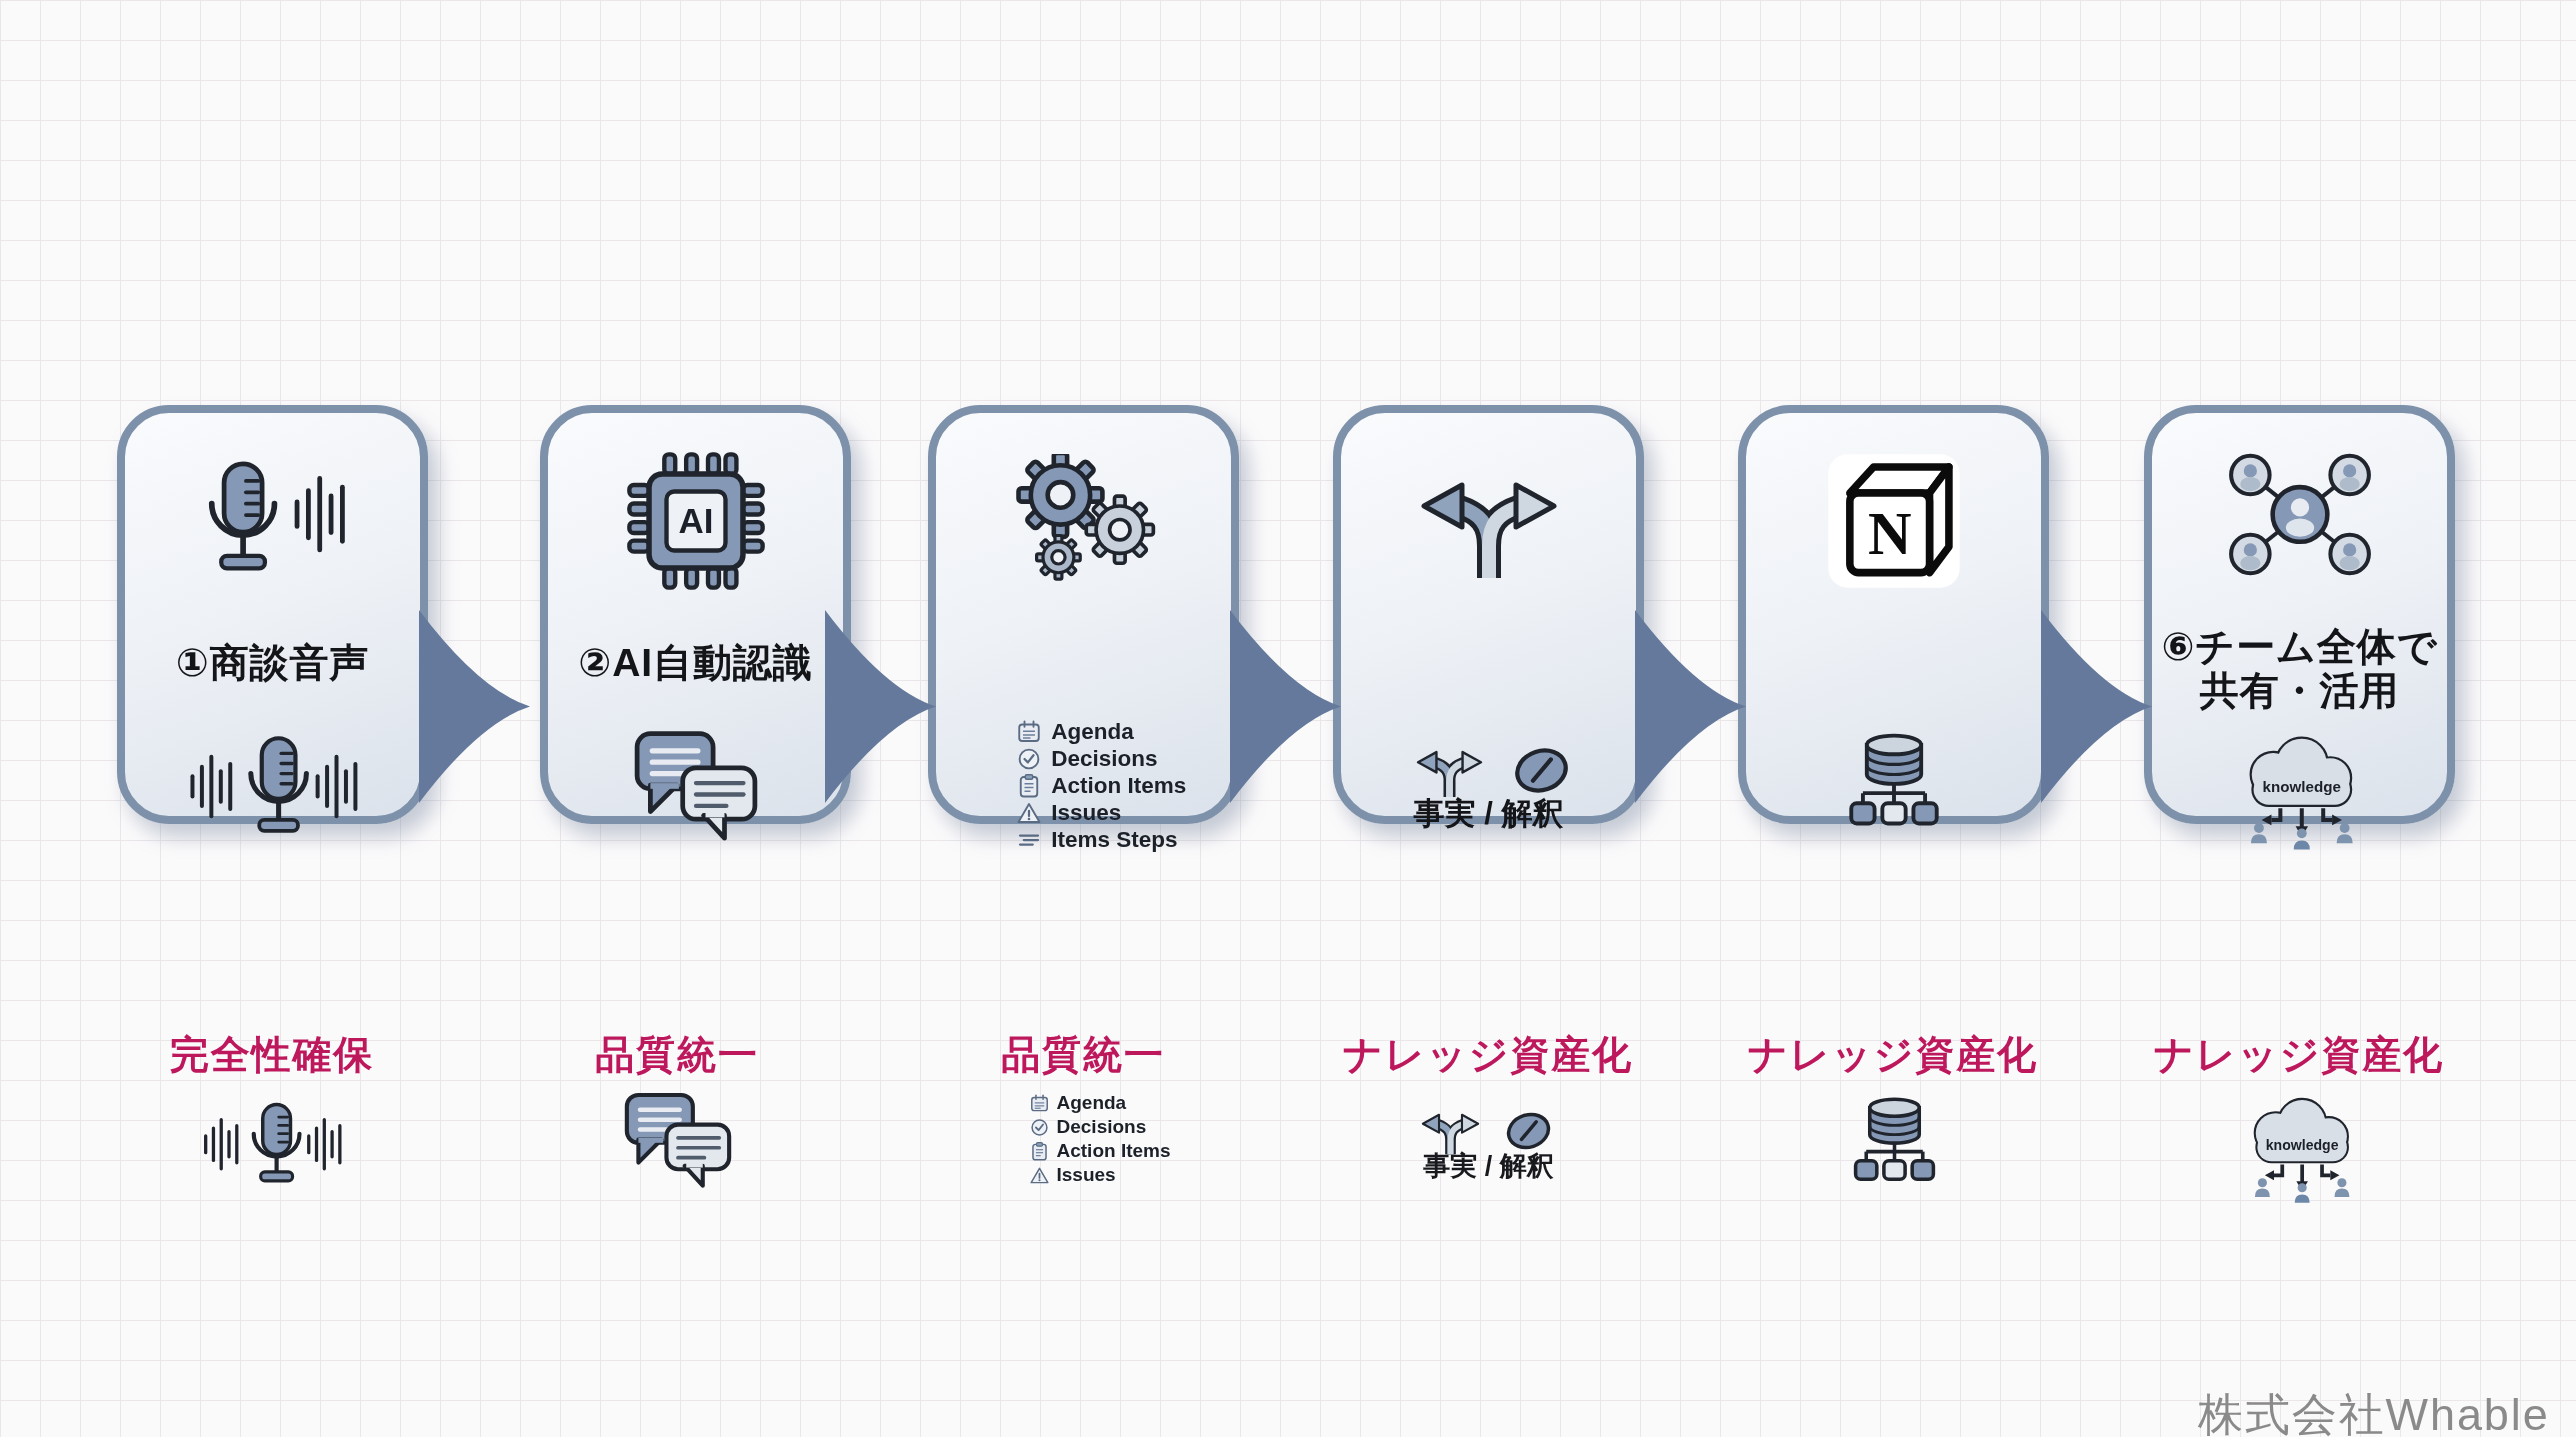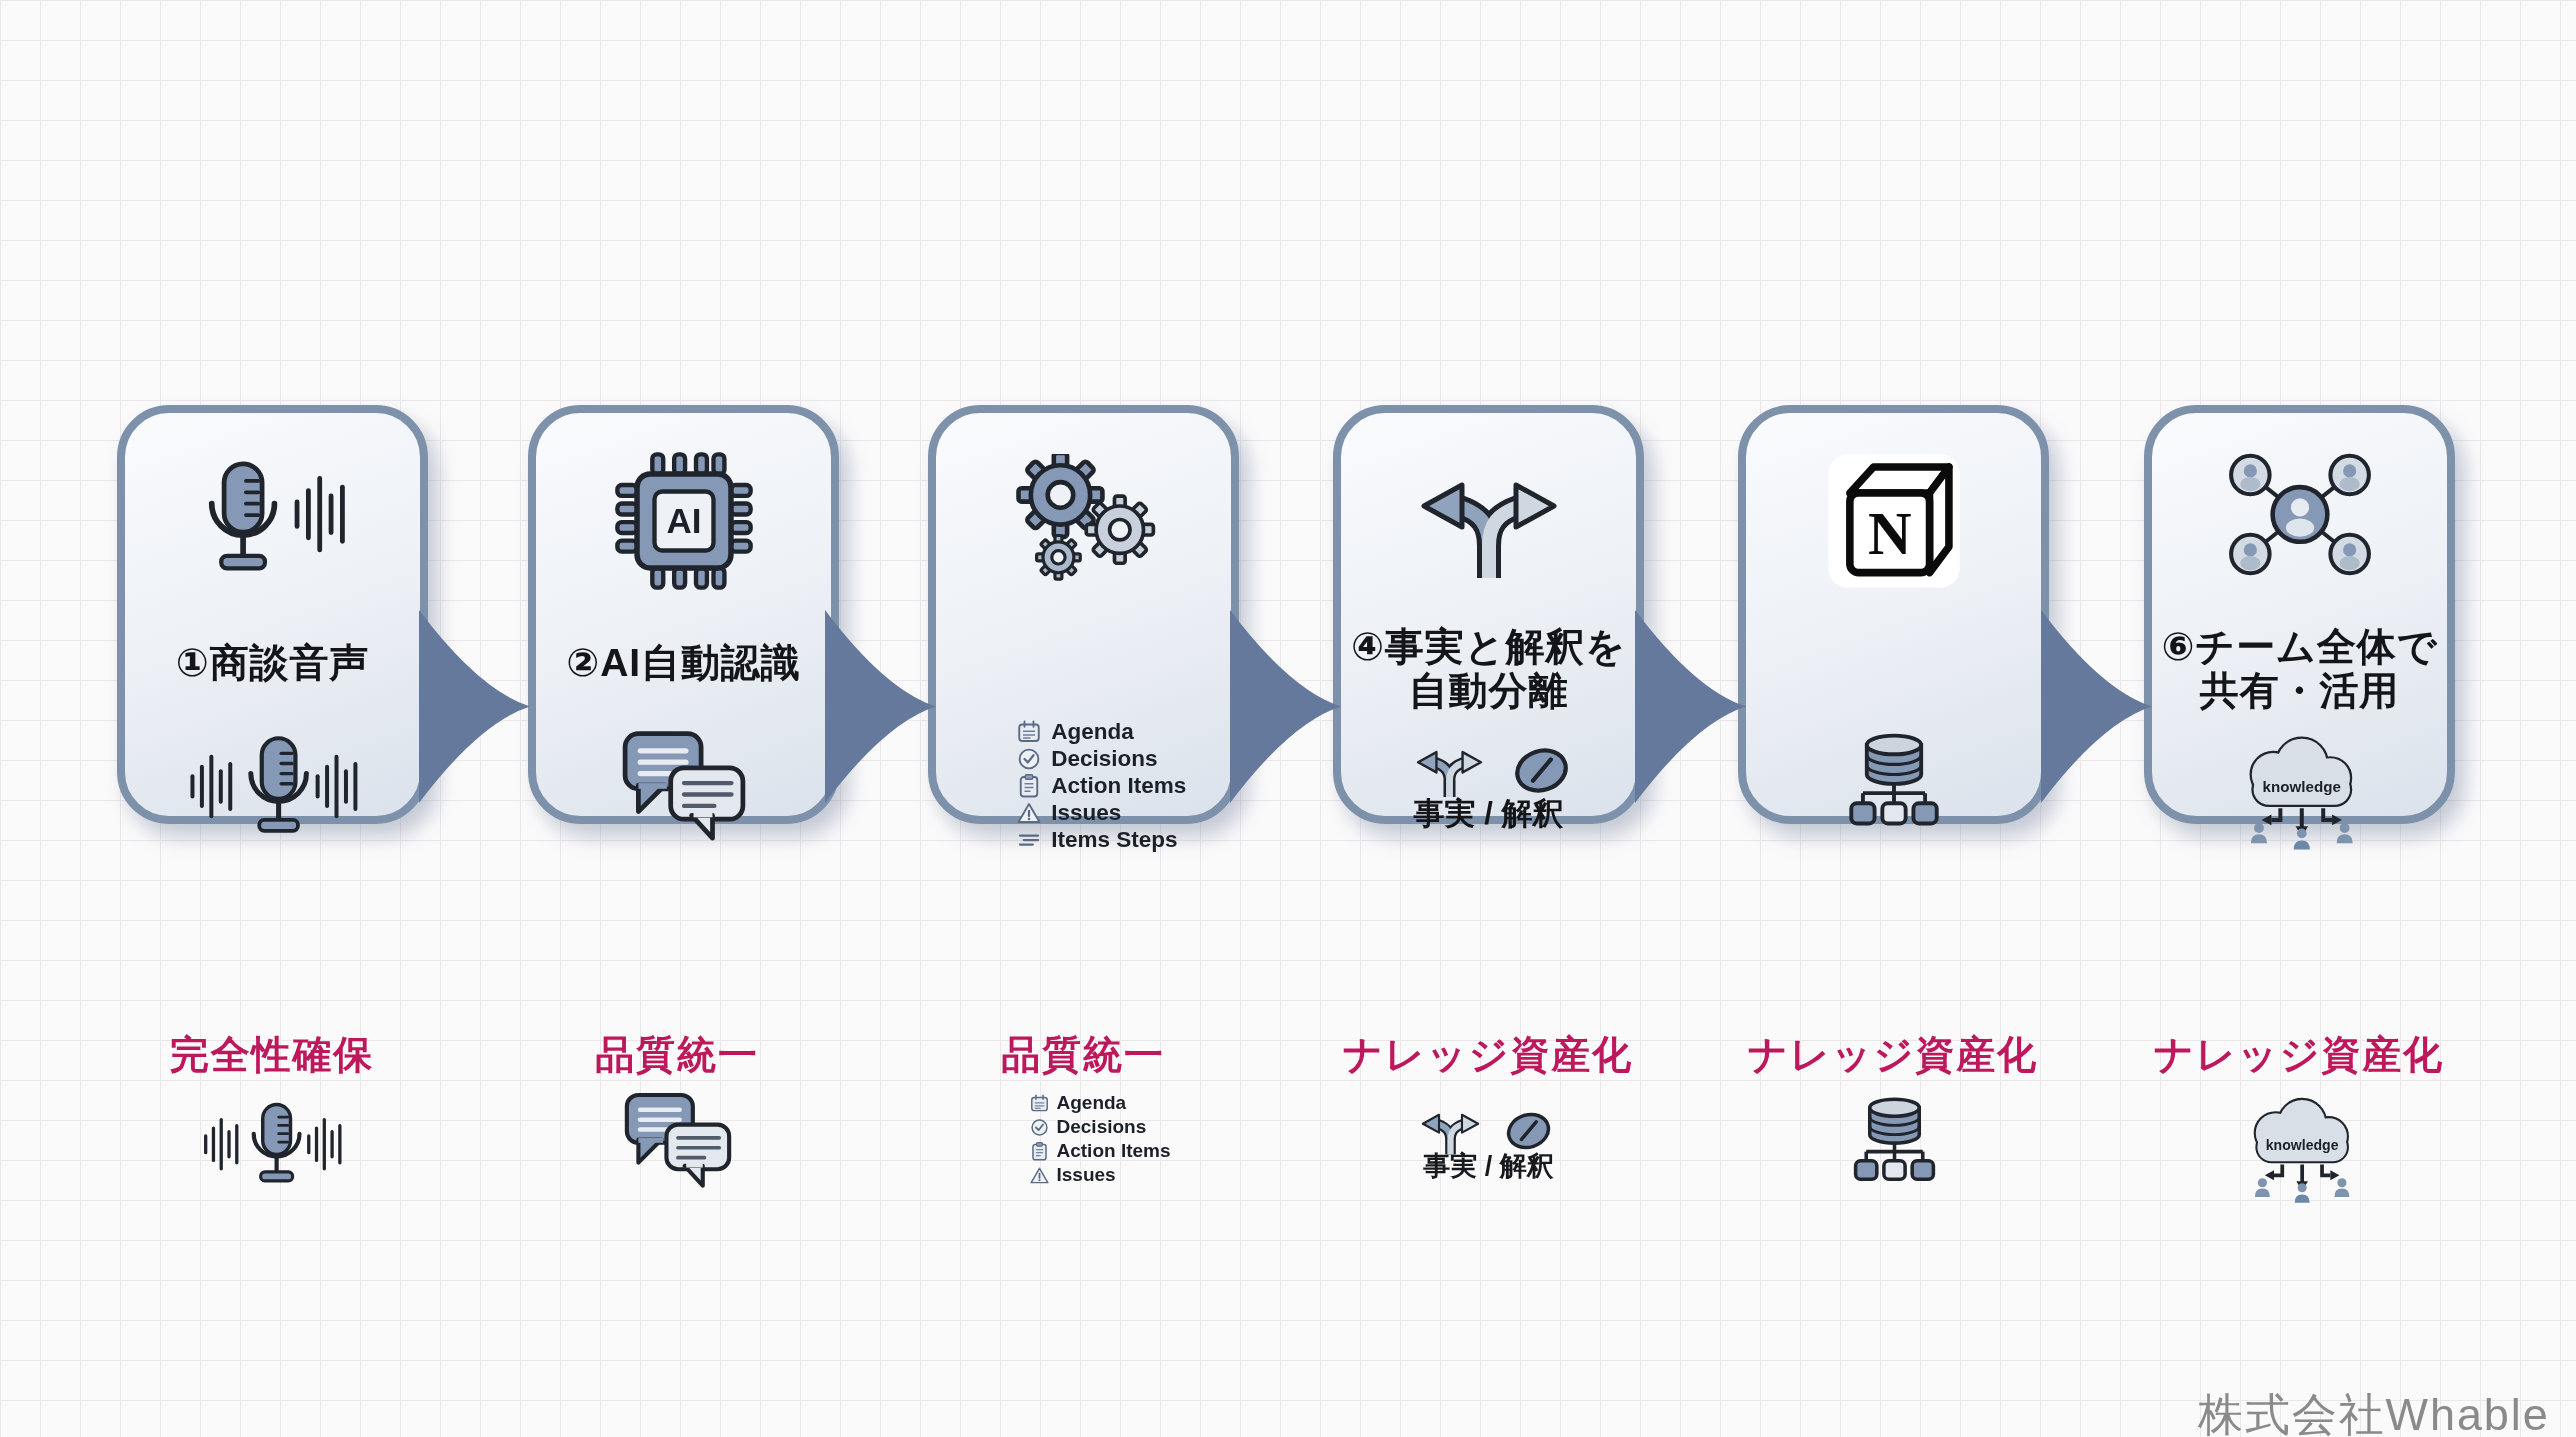--- a/index.html
+++ b/index.html
@@ -12,21 +12,21 @@
       linear-gradient(90deg, #eae6ea 1.4px, transparent 1.4px);
     background-size:40px 40px;
   }
   .card{
     position:absolute;top:405px;width:311px;height:419px;box-sizing:border-box;
     border:8.4px solid #7e91aa;border-radius:52px;
     background:linear-gradient(160deg,#f9fbfd 0%,#eef1f6 48%,#dbe2eb 100%);
     box-shadow:9.4px 13px 20.6px rgba(108,124,150,.38);
     z-index:1;
   }
-  .c1{left:117px}.c2{left:528px}.c3{left:928px}.c4{left:1333px}.c5{left:1738px}.c6{left:2144px}
+  .c1{left:117px}.c2{left:540px}.c3{left:928px}.c4{left:1333px}.c5{left:1738px}.c6{left:2144px}
   .flow-arrow{position:absolute;top:610px;width:111px;height:193px;z-index:2;}
   .a1{left:419px}.a2{left:825px}.a3{left:1230px}.a4{left:1635px}.a5{left:2041px}
   .top-icon{position:absolute;left:50%;transform:translateX(-50%);}
   .bottom-icon{position:absolute;left:50%;transform:translateX(-50%);}
   .title{position:absolute;left:0;width:100%;text-align:center;
     font-weight:700;font-size:39px;line-height:1.12;letter-spacing:0.9px;color:#141519;}
   .title.single{top:228px}
   .title.double{top:212px}
   .elem-list{position:absolute;left:81px;top:305px;}
   .elem-row{display:flex;align-items:center;height:27px;}
@@ -370,24 +370,20 @@
         </svg>
       <span>Items Steps</span>
     </div>
   </div>
 </div>
 
 <div class="card c4">
   <svg class="top-icon" style="top:49px" width="150" height="120" viewBox="0 0 150 120">
     <use href="#s-split"></use>
   </svg>
-  <div class="title double">
-    <span>④事実と解釈を</span><br>
-    <span>自動分離</span>
-  </div>
   <div class="fact-row">
     <svg width="86" height="58" viewBox="0 0 150 120">
         <use href="#s-split"></use>
       </svg>
     <svg width="60" height="51" viewBox="0 0 70 60">
         <use href="#s-slash"></use>
       </svg>
   </div>
   <div class="fact-caption">事実 / 解釈</div>
 </div>

